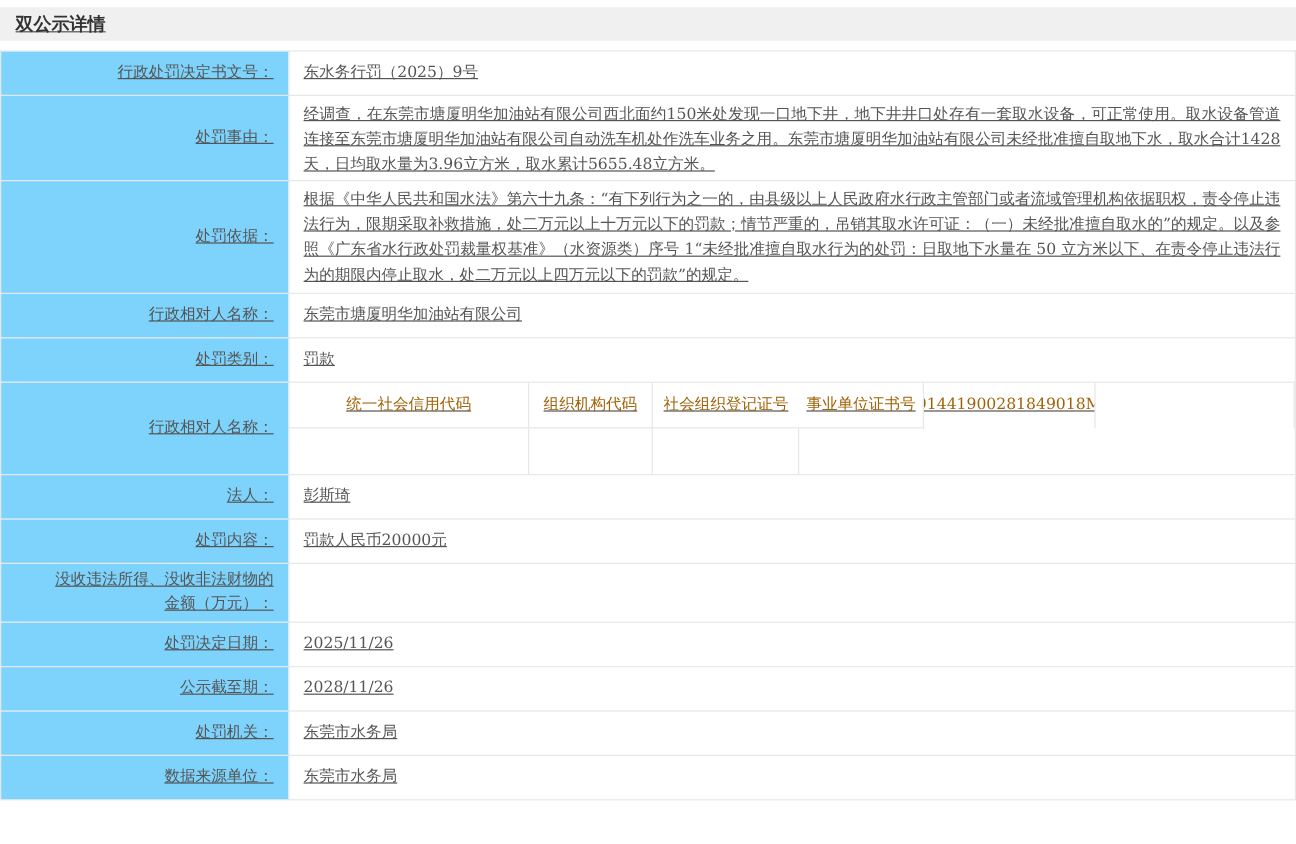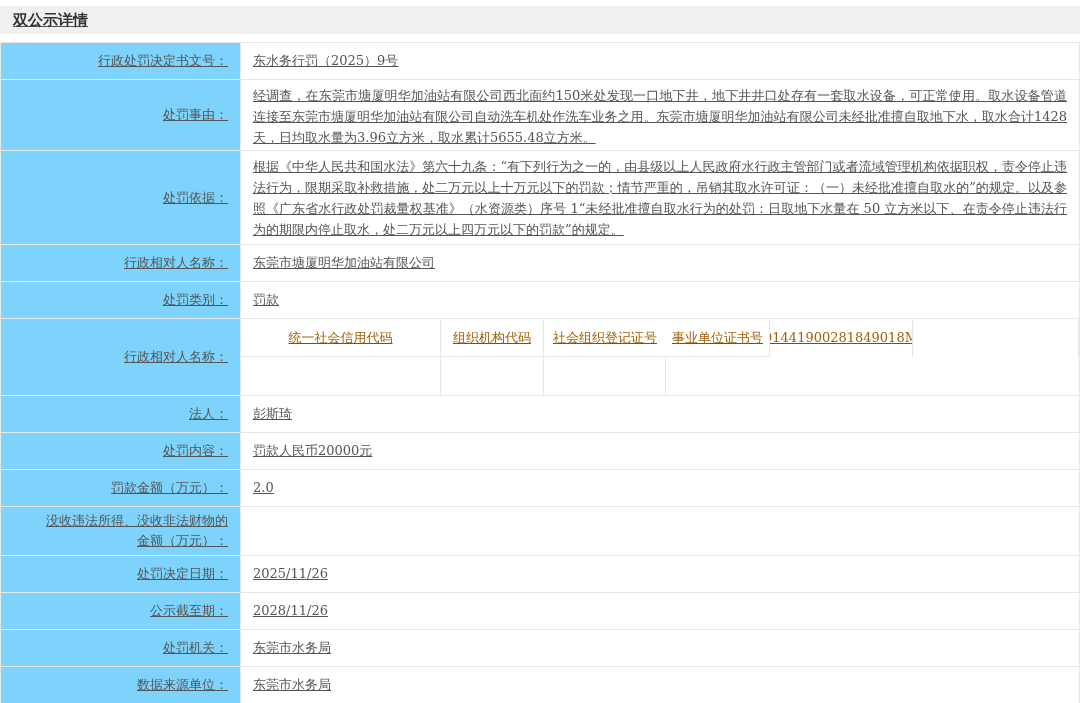--- a/index.html
+++ b/index.html
@@ -156,24 +156,20 @@
     <div class="row r-single">
       <div class="cell label">法人：</div>
       <div class="cell value">彭斯琦</div>
     </div>
 
     <div class="row r-single">
       <div class="cell label">处罚内容：</div>
       <div class="cell value">罚款人民币20000元</div>
     </div>
 
-    <div class="row r-single">
-      <div class="cell label">罚款金额（万元）：</div>
-      <div class="cell value">2.0</div>
-    </div>
 
     <div class="row r-confisc">
       <div class="cell label">
         <span>没收违法所得、没收非法财物的</span>
         <span>金额（万元）：</span>
       </div>
       <div class="cell value"></div>
     </div>
 
     <div class="row r-single">

